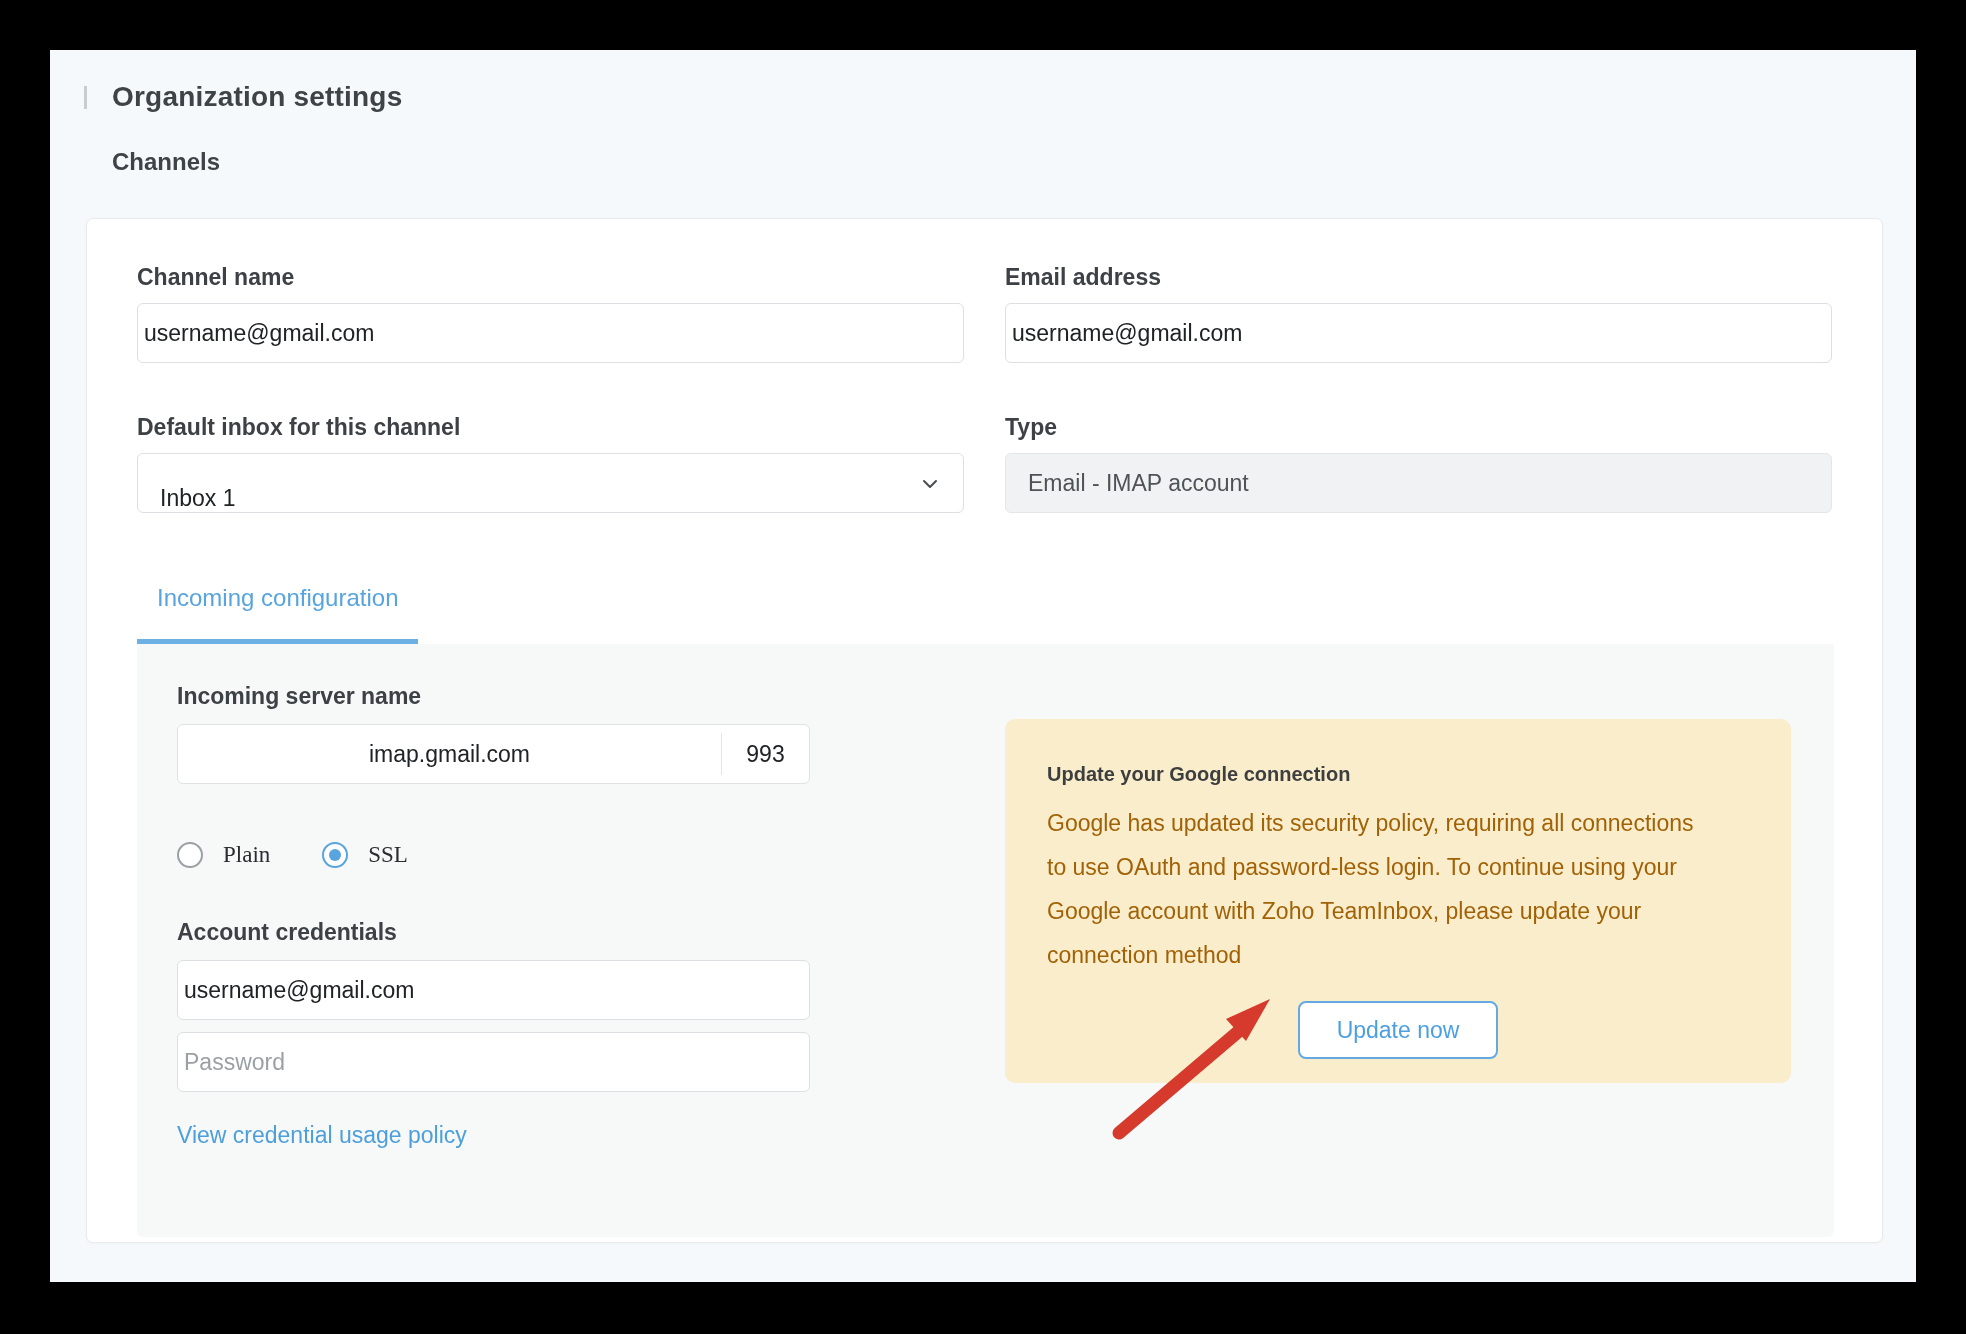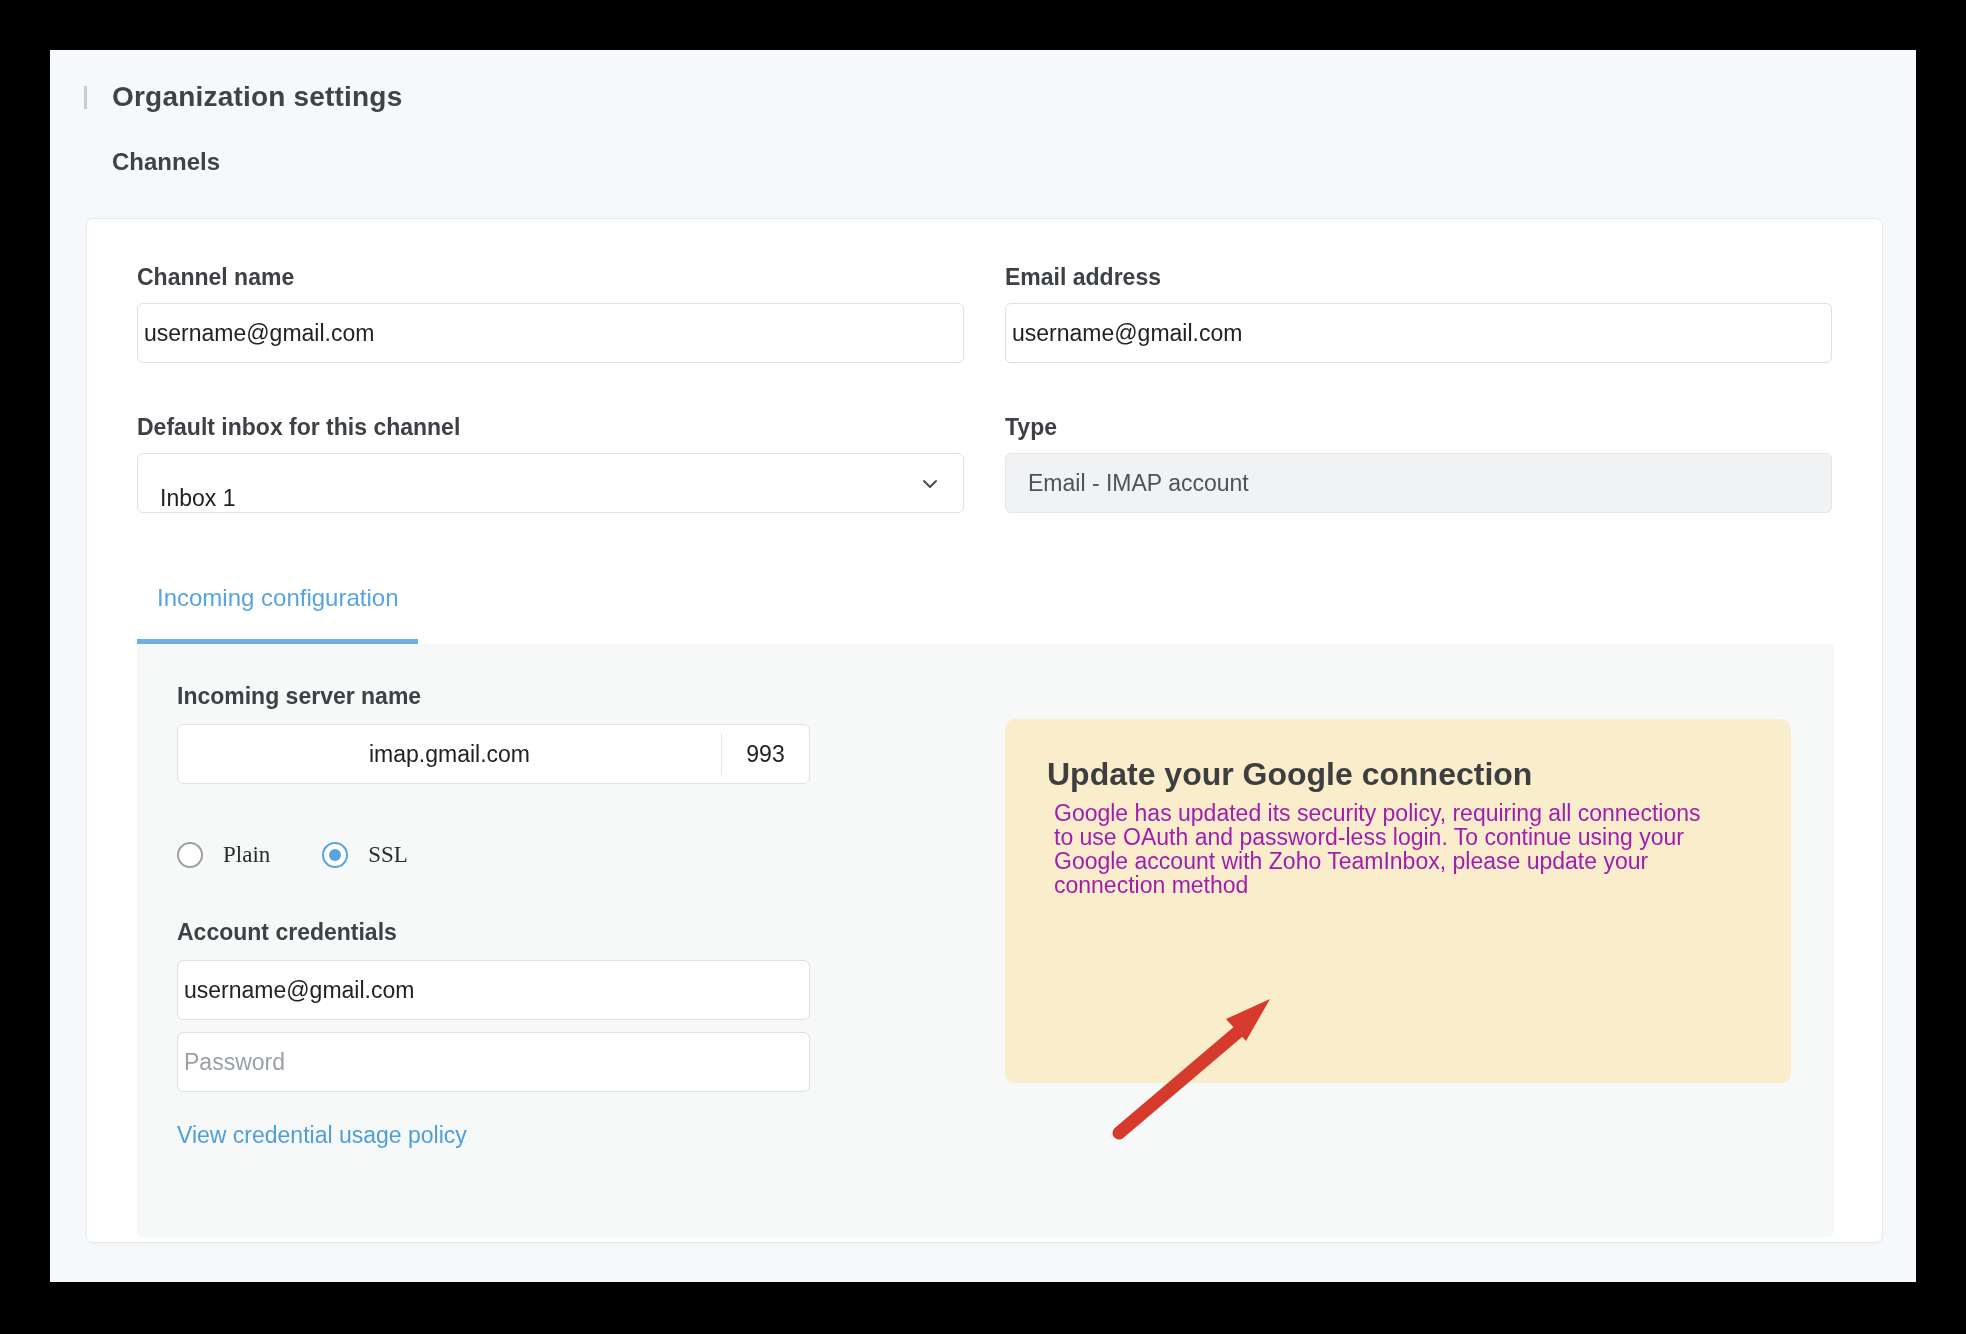--- a/index.html
+++ b/index.html
@@ -59,22 +59,22 @@
   .radio-label { font-size: 23px; color: #2a2d2f; margin-left: 20px; font-family: Liberation Serif, serif; }
 
   .cred-label { margin-top: 48px; margin-bottom: 14px; }
   .cred-input + .cred-input { margin-top: 12px; }
   .policy-link { display: inline-block; margin-top: 30px; font-size: 23px; color: #4d9fdc; text-decoration: none; cursor: pointer; }
 
   .notice {
     position: absolute; left: 868px; top: 75px; width: 786px; height: 364px;
     background: #faedcb; border-radius: 10px; padding: 40px 42px 0 42px;
   }
-  .notice-title { font-size: 32px; font-weight: 700; color: #3c3e40; line-height: 30px; }
-  .notice-body { margin-top: 12px; font-size: 23px; color: #a21caf; line-height: 24px; width: 660px; margin-left: 7px; }
+  .notice-title { font-size: 20px; font-weight: 700; color: #3c3e40; line-height: 30px; }
+  .notice-body { margin-top: 12px; font-size: 23px; color: #a16207; line-height: 44px; width: 660px; }
   .notice-btn {
     display: block; margin: 24px auto 0 auto; width: 200px; height: 58px;
     background: #fff; border: 2px solid #64a9e1; border-radius: 8px;
     font-family: inherit; font-size: 23px; color: #4da0e0; cursor: pointer;
   }
   .arrow-overlay { position: absolute; left: 0; top: 0; width: 1866px; height: 1232px; pointer-events: none; }
 </style>
 </head>
 <body>
 
@@ -148,20 +148,21 @@
         <div class="field-label cred-label">Account credentials</div>
         <input class="text-input cred-input" type="text" value="username@gmail.com" style="">
         <input class="text-input cred-input" type="password" placeholder="Password" style="">
 
         <a class="policy-link">View credential usage policy</a>
       </div>
 
       <div class="notice">
         <div class="notice-title">Update your Google connection</div>
         <div class="notice-body">Google has updated its security policy, requiring all connections to use OAuth and password-less login. To continue using your Google account with Zoho TeamInbox, please update your connection method</div>
+        <button class="notice-btn">Update now</button>
       </div>
     </div>
 
   </div>
 
   <svg class="arrow-overlay" viewBox="0 0 1866 1232">
     <line x1="1069" y1="1083" x2="1189" y2="981" stroke="#d63a2c" stroke-width="13" stroke-linecap="round"></line>
     <polygon points="1220,949 1196,991 1176,969" fill="#d63a2c"></polygon>
   </svg>
 

